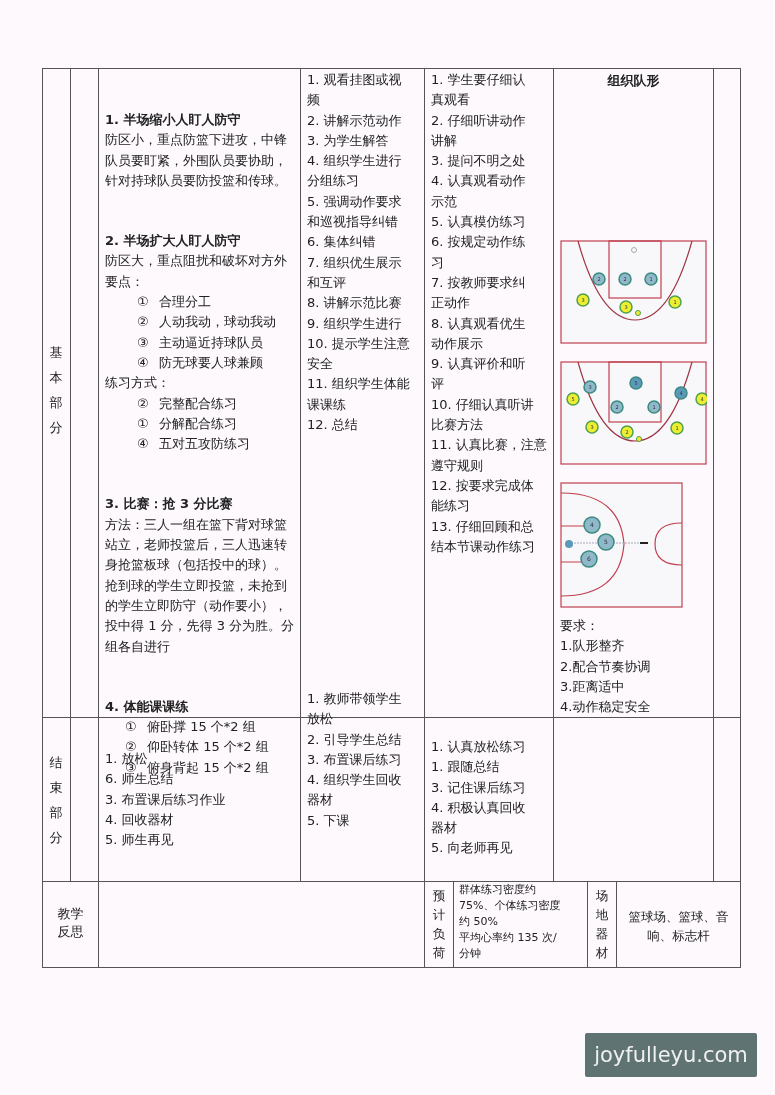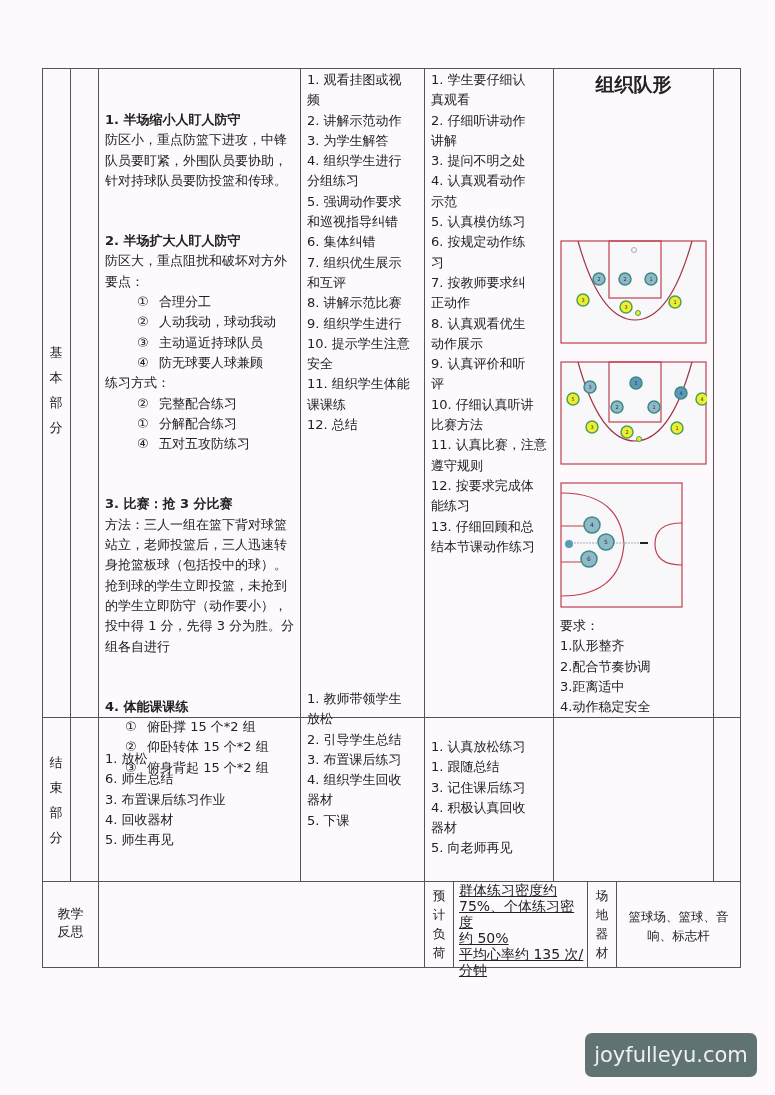--- a/index.html
+++ b/index.html
@@ -8,21 +8,21 @@
   .abs { position:absolute; }
   .line { position:absolute; background:#555; }
   .txt { font-size:13px; line-height:20.3px; }
   .cell { position:absolute; box-sizing:border-box; }
   .vlabel { font-size:13px; line-height:25px; width:16px; text-align:center; }
   .bold { font-weight:bold;margin-top:40px; }
   .ind1 { padding-left:32px; }
   .ind2 { padding-left:20px; }
   .circ { display:inline-block; width:22px; }
   .wm { position:absolute; left:585px; top:1033px; width:172px; height:44px; background:#5f7372;
-        border-radius:7px; color:#f0f0f0; font-size:21px; line-height:44px; text-align:center; }
+        border-radius:2px; color:#f0f0f0; font-size:21px; line-height:44px; text-align:center; }
   svg text { font-family:"DejaVu Sans",sans-serif; }
 </style>
 </head>
 <body>
 
 <div class="line" style="left:42px;top:68px;width:699px;height:1px;"></div>
 <div class="line" style="left:42px;top:717px;width:699px;height:1px;"></div>
 <div class="line" style="left:42px;top:881px;width:699px;height:1px;"></div>
 <div class="line" style="left:42px;top:967px;width:699px;height:1px;"></div>
 <div class="line" style="left:42px;top:68px;width:1px;height:900px;"></div>
@@ -115,21 +115,21 @@
     <div>10. 仔细认真听讲</div>
     <div>比赛方法</div>
     <div>11. 认真比赛，注意</div>
     <div>遵守规则</div>
     <div>12. 按要求完成体</div>
     <div>能练习</div>
     <div>13. 仔细回顾和总</div>
     <div>结本节课动作练习</div>
   </div>
 
-<div class="cell" style="left:554px;top:72px;width:159px;text-align:center;font-size:19px;font-weight:bold;">组织队形</div>
+<div class="cell" style="left:554px;top:72px;width:159px;text-align:center;font-size:13px;font-weight:bold;">组织队形</div>
 
 <svg class="abs" style="left:560px;top:240px;" width="147" height="104" viewBox="0 0 147 104">
   <rect x="1" y="1" width="145" height="102" fill="#f8f8fb" stroke="#c0404f" stroke-width="1.2"></rect>
   <rect x="49" y="1" width="52" height="57" fill="none" stroke="#c0404f" stroke-width="1.2"></rect>
   <path d="M18 1 Q40 80 75 80 Q110 80 132 1" fill="none" stroke="#a03545" stroke-width="1.2"></path>
   <circle cx="74" cy="10" r="2.5" fill="none" stroke="#aaa"></circle>
   <g fill="#8fb8c8" stroke="#3a8a80" stroke-width="1.5">
     <circle cx="39" cy="39" r="6"></circle>
       <circle cx="65" cy="39" r="6"></circle>
       <circle cx="91" cy="39" r="6"></circle>
@@ -249,21 +249,21 @@
   <div>反思</div>
 </div>
 <div class="cell" style="left:99px;top:882px;width:325px;height:85px;"></div>
 
 <div class="cell" style="left:425px;top:886px;width:28px;text-align:center;font-size:12.5px;line-height:19px;">
   <div>预</div>
   <div>计</div>
   <div>负</div>
   <div>荷</div>
 </div>
-<div class="cell" id="load-value" style="left:459px;top:882px;width:128px;font-size:14px;line-height:16px;text-decoration:underline;">
+<div class="cell" id="load-value" style="left:459px;top:882px;width:128px;font-size:11px;line-height:16px;">
     <div>群体练习密度约</div>
     <div>75%、个体练习密度</div>
     <div>约 50%</div>
     <div>平均心率约 135 次/</div>
     <div>分钟</div>
   </div>
 
 <div class="cell" style="left:588px;top:886px;width:28px;text-align:center;font-size:12.5px;line-height:19px;">
   <div>场</div>
   <div>地</div>

